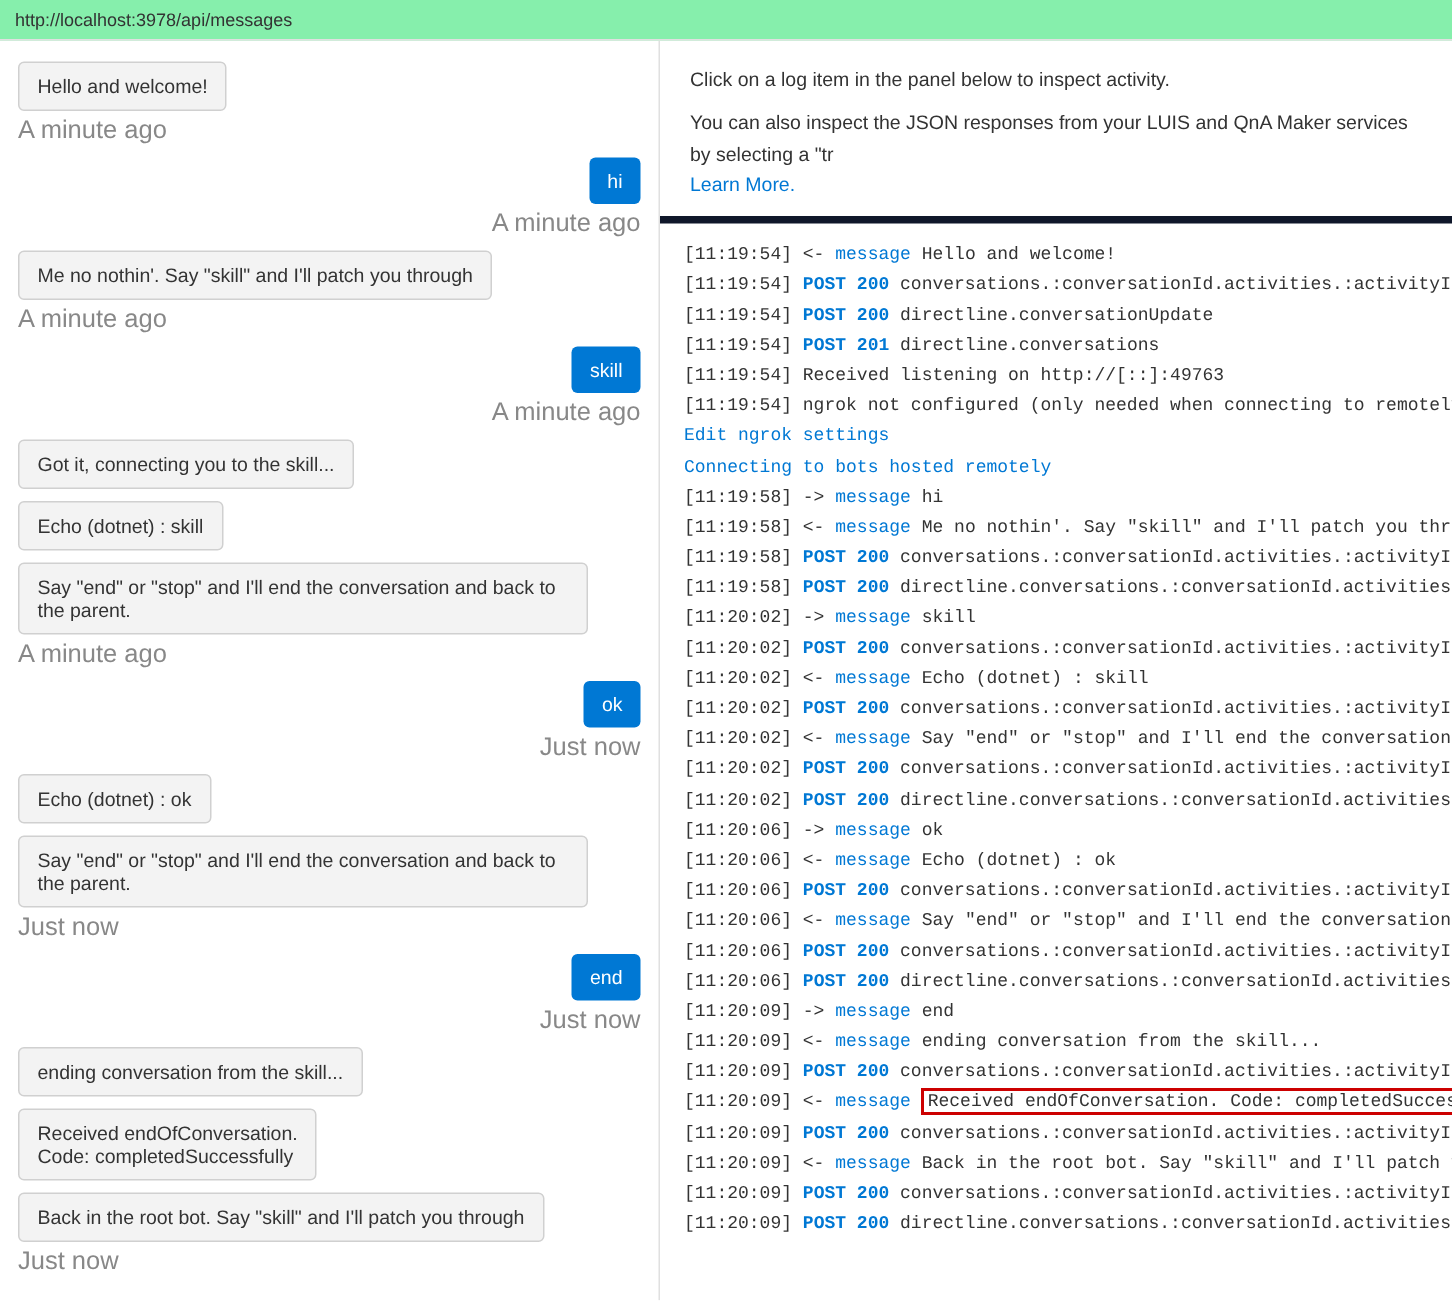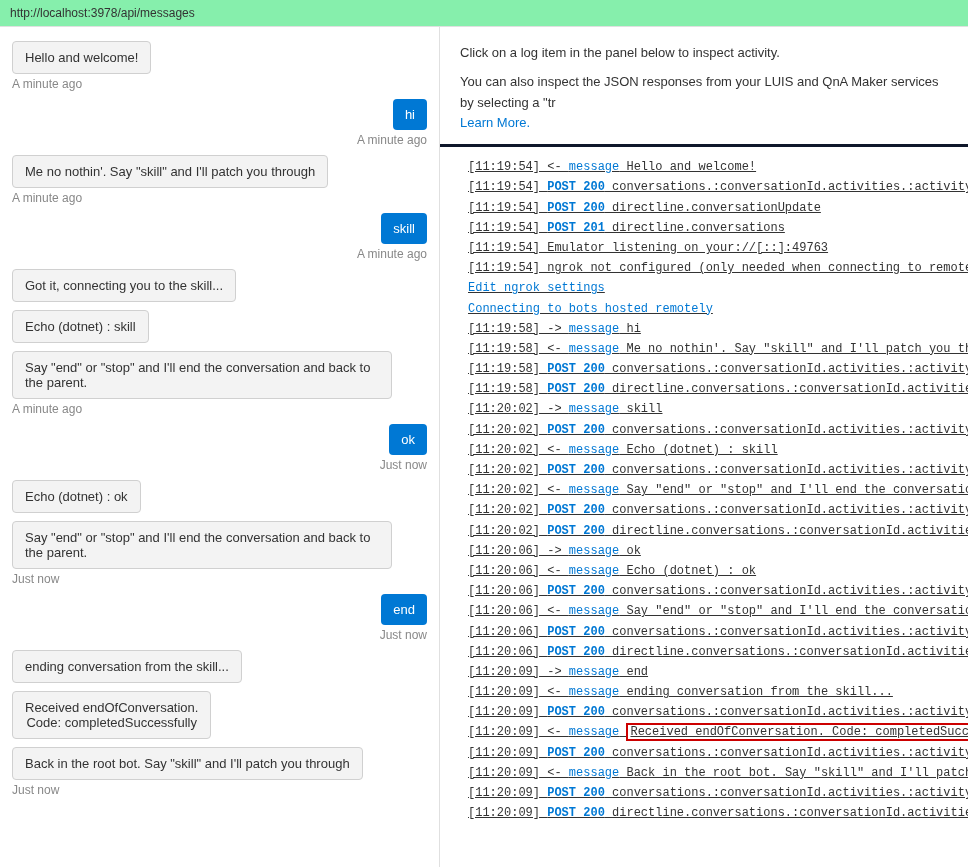--- a/index.html
+++ b/index.html
@@ -56,21 +56,21 @@
     .bubble-user {
       background: #0078d4;
       color: #fff;
       border-radius: 4px;
       padding: 8px 12px;
       font-size: 13px;
       font-weight: 500;
     }
 
     .timestamp {
-      font-size: 12px;
+      font-size: 17px;
       color: #888;
       margin-top: 3px;
     }
 
     .timestamp-right {
       text-align: right;
     }
 
     
     .log-panel {
@@ -78,42 +78,41 @@
       display: flex;
       flex-direction: column;
       overflow: hidden;
     }
 
     .log-info {
       padding: 16px 20px 10px 20px;
       font-size: 13px;
       color: #333;
       line-height: 1.6;
-      border-bottom: 3px solid #0f172a;
+      border-bottom: 5px solid #0f172a;
     }
 
     .log-info a {
       color: #0078d4;
       text-decoration: none;
     }
 
     .log-content {
       flex: 1;
       overflow-y: auto;
       padding: 10px 16px;
       font-family: 'Consolas', 'Courier New', monospace;
       font-size: 12px;
       line-height: 1.6;
       color: #333;
     }
 
     .log-line {
       white-space: nowrap;
-      margin: 1px 12px;
-      text-decoration: underline;
+      margin: 1px 0;
     }
 
     .log-link {
       color: #0078d4;
       text-decoration: none;
       cursor: pointer;
     }
 
     .log-post-200 { color: #0078d4; font-weight: 600; }
     .log-post-201 { color: #0078d4; font-weight: 600; }
@@ -172,21 +171,21 @@
         <div class="timestamp">Just now</div>
       </div>
       <div class="chat-message-user">
         <div class="bubble-user">end</div>
         <div class="timestamp timestamp-right">Just now</div>
       </div>
       <div class="chat-message-bot">
         <div class="bubble-bot" style="white-space: pre-line;">ending conversation from the skill...</div>
       </div>
       <div class="chat-message-bot">
-        <div class="bubble-bot" style="white-space: pre-line; text-align: center;">Received endOfConversation.
+        <div class="bubble-bot" style="white-space: pre-line;">Received endOfConversation.
 Code: completedSuccessfully</div>
       </div>
       <div class="chat-message-bot">
         <div class="bubble-bot" style="white-space: pre-line;">Back in the root bot. Say "skill" and I'll patch you through</div>
         <div class="timestamp">Just now</div>
       </div>
     </div>
 
   <div class="log-panel">
     <div class="log-info">
@@ -196,21 +195,21 @@
       </div>
       <div>
         <a href="#">Learn More.</a>
       </div>
     </div>
     <div class="log-content" id="log-content">
     <div class="log-line">[11:19:54] &lt;- <a class="log-link" href="#">message</a> Hello and welcome!</div>
         <div class="log-line">[11:19:54] <span class="log-post-200">POST 200</span> conversations.:conversationId.activities.:activityId</div>
         <div class="log-line">[11:19:54] <span class="log-post-200">POST 200</span> directline.conversationUpdate</div>
         <div class="log-line">[11:19:54] <span class="log-post-201">POST 201</span> directline.conversations</div>
-        <div class="log-line">[11:19:54] Emulator listening on your://[::]:49763</div>
+        <div class="log-line">[11:19:54] Received listening on http://[::]:49763</div>
         <div class="log-line">[11:19:54] ngrok not configured (only needed when connecting to remotely hoste</div>
         <div class="log-line"><a class="log-link" href="#">Edit ngrok settings</a></div>
         <div class="log-line"><a class="log-link" href="#">Connecting to bots hosted remotely</a></div>
         <div class="log-line">[11:19:58] -&gt; <a class="log-link" href="#">message</a> hi</div>
         <div class="log-line">[11:19:58] &lt;- <a class="log-link" href="#">message</a> Me no nothin'. Say "skill" and I'll patch you thro...</div>
         <div class="log-line">[11:19:58] <span class="log-post-200">POST 200</span> conversations.:conversationId.activities.:activityId</div>
         <div class="log-line">[11:19:58] <span class="log-post-200">POST 200</span> directline.conversations.:conversationId.activities</div>
         <div class="log-line">[11:20:02] -&gt; <a class="log-link" href="#">message</a> skill</div>
         <div class="log-line">[11:20:02] <span class="log-post-200">POST 200</span> conversations.:conversationId.activities.:activityId</div>
         <div class="log-line">[11:20:02] &lt;- <a class="log-link" href="#">message</a> Echo (dotnet) : skill</div>

